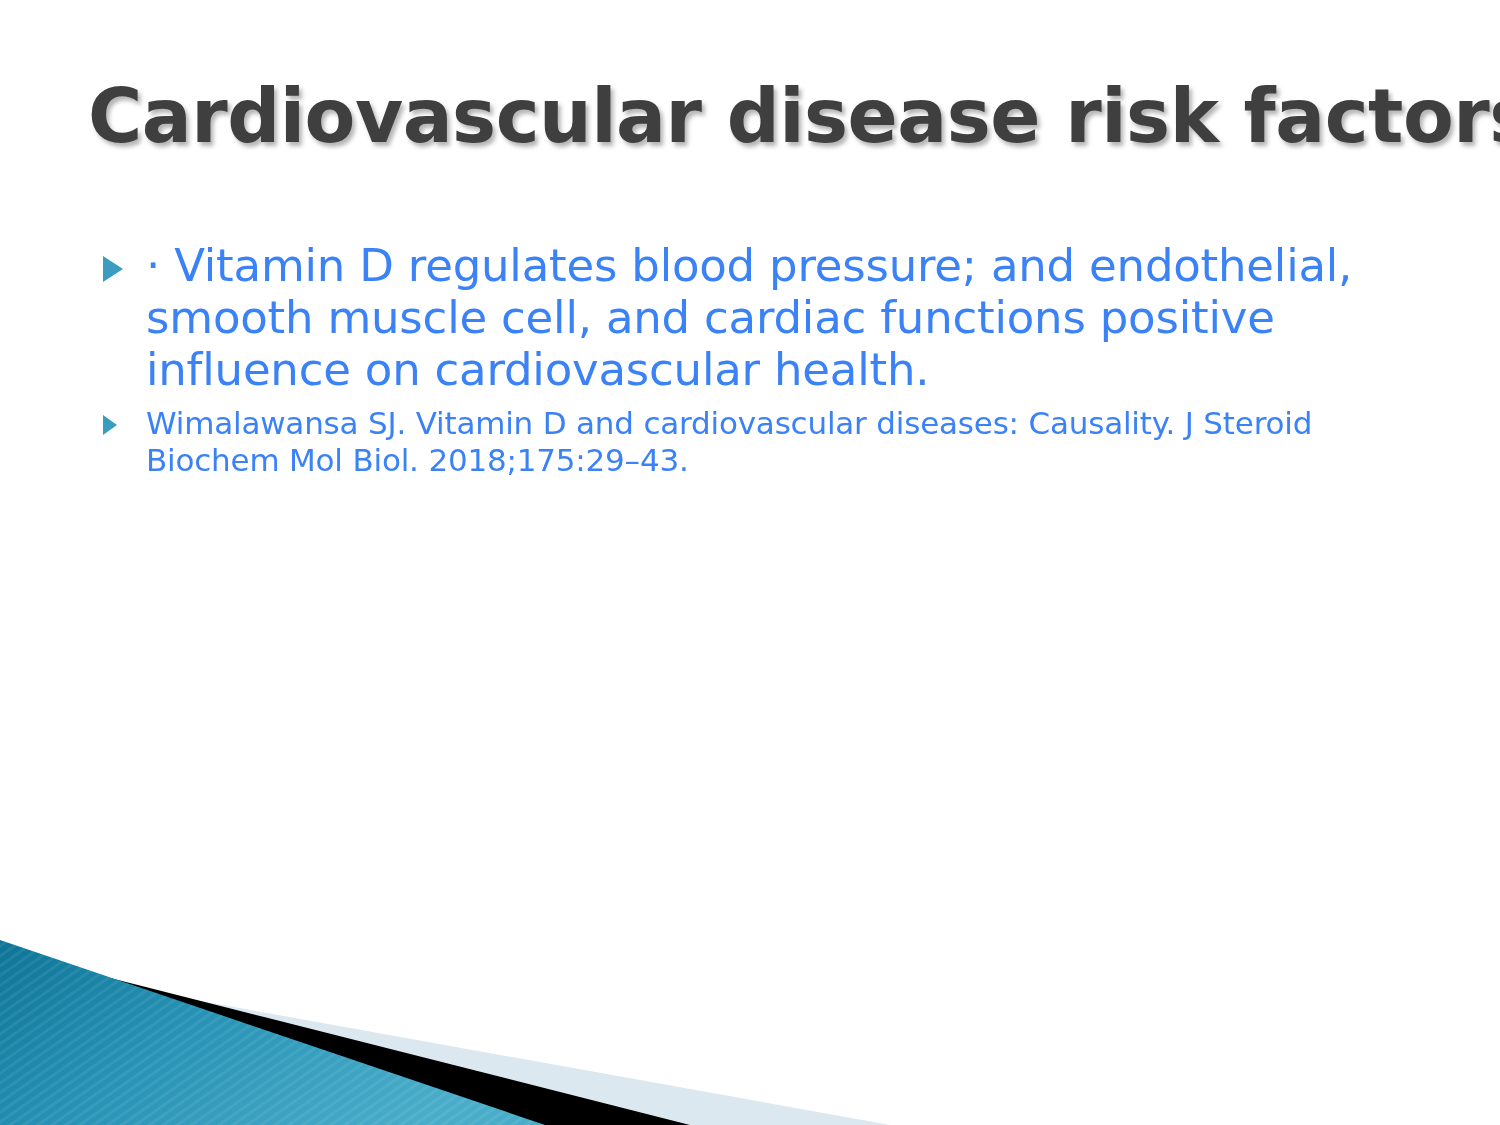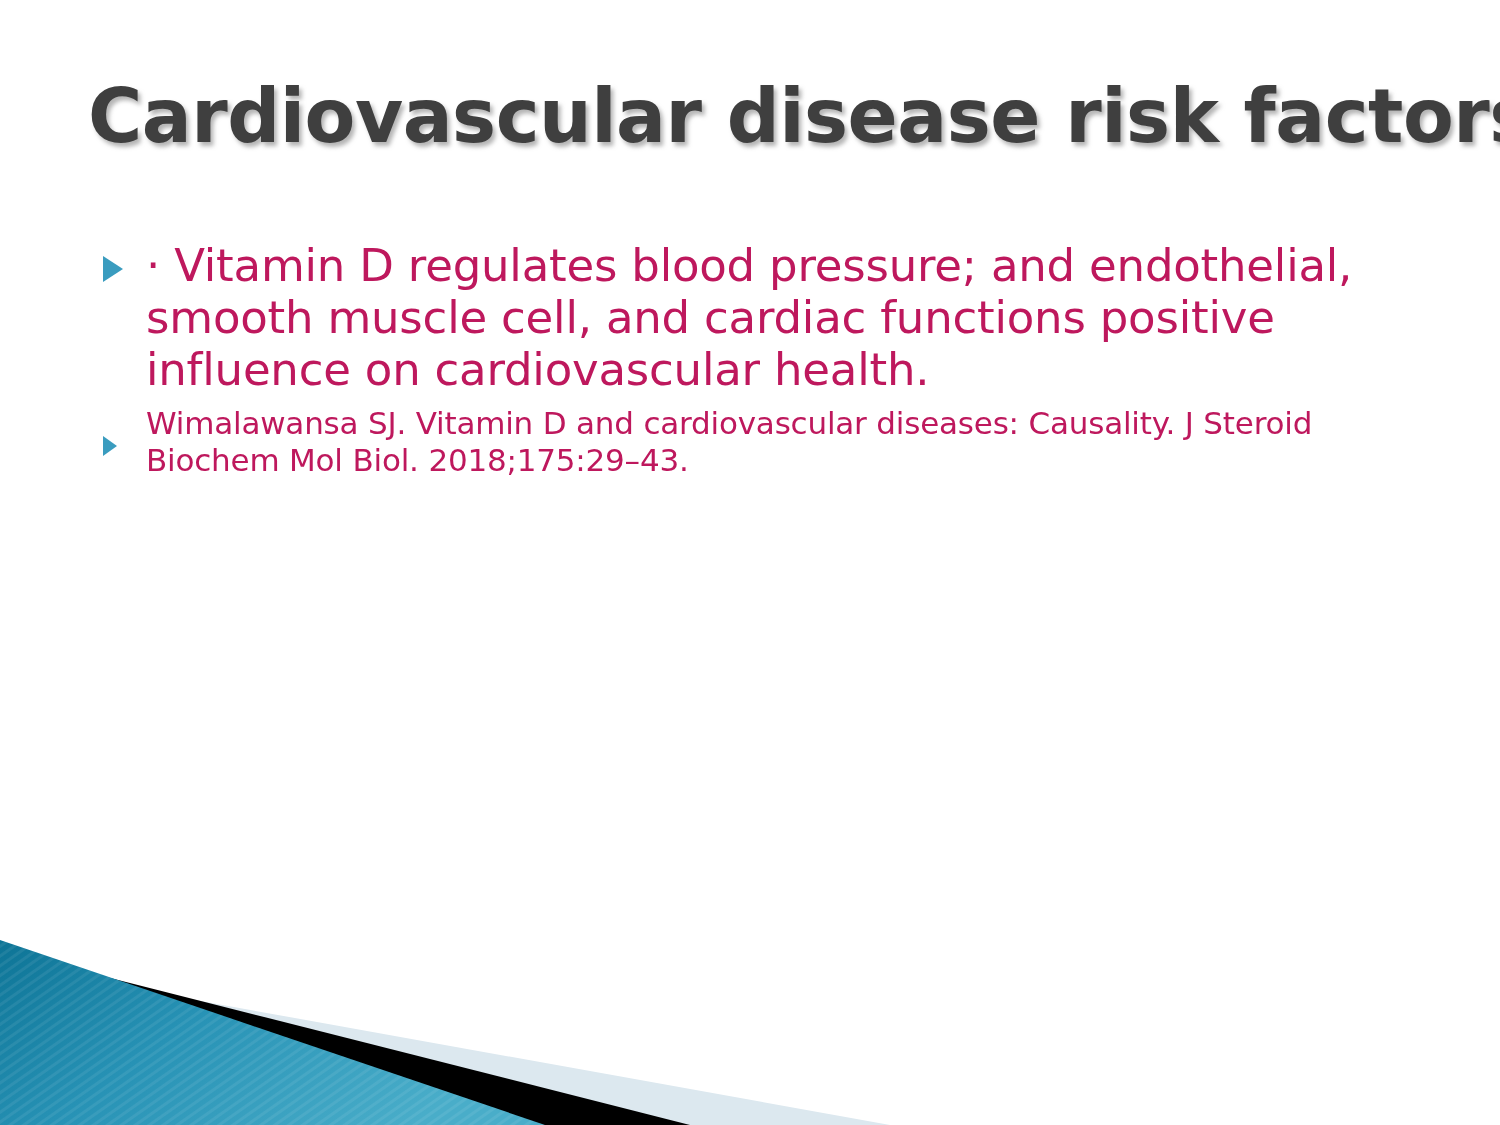--- a/index.html
+++ b/index.html
@@ -51,26 +51,26 @@
     width: 46px;
     padding-top: 14px;
     line-height: 0;
   }
   .bullet-marker svg { display: block; }
   .bullet-text {
     flex: 1 1 auto;
     font-family: "DejaVu Sans", sans-serif;
     font-size: 45px;
     line-height: 1.16;
-    color: #be185d;
+    color: #3b82f6;
     letter-spacing: -0.2px;
   }
 
   
-  .bullet-row.ref { margin-top: 8px; align-items: center; }
+  .bullet-row.ref { margin-top: 8px; }
   .bullet-row.ref .bullet-marker { padding-top: 8px; }
   .bullet-row.ref .bullet-text {
     font-size: 31px;
     line-height: 1.2;
   }
 
   
   .deco {
     position: absolute;
     left: 0;

